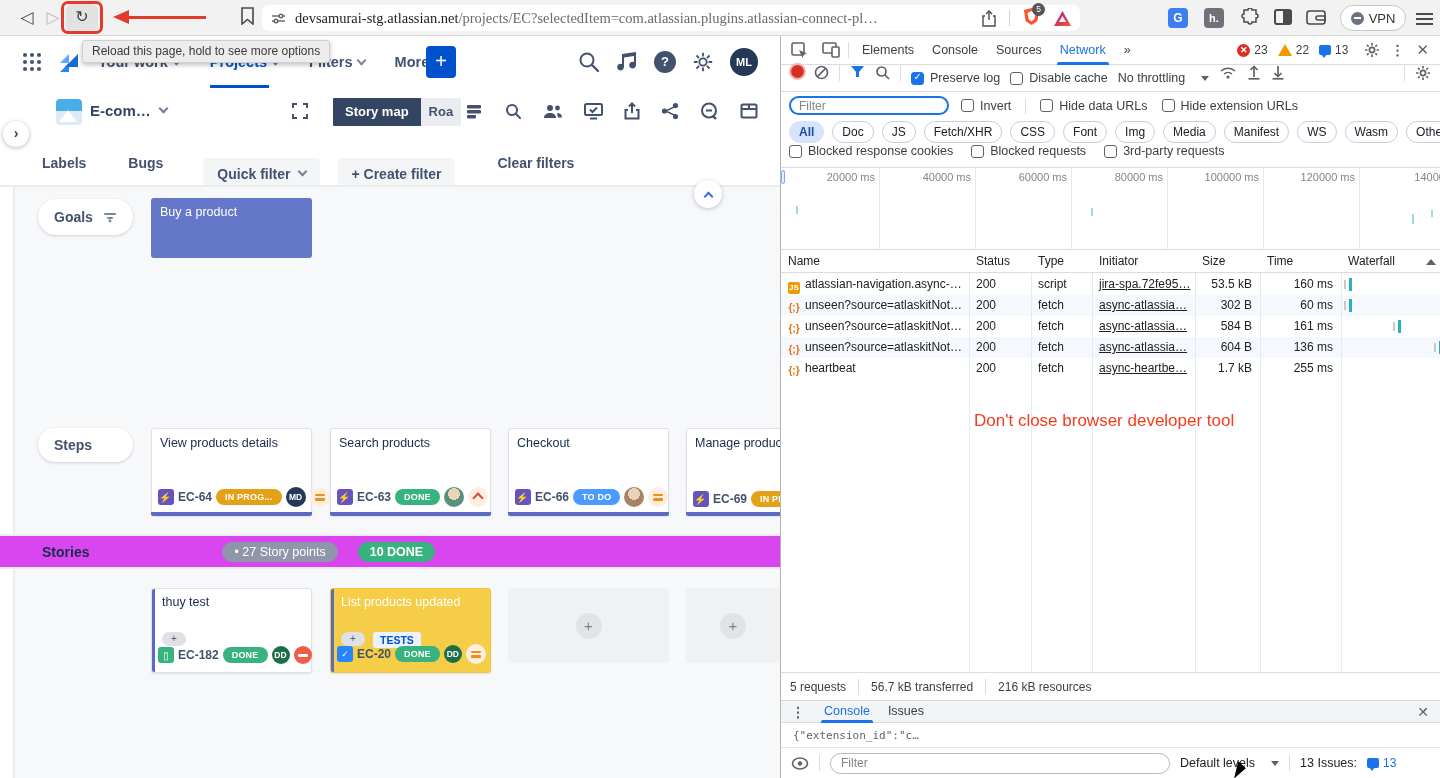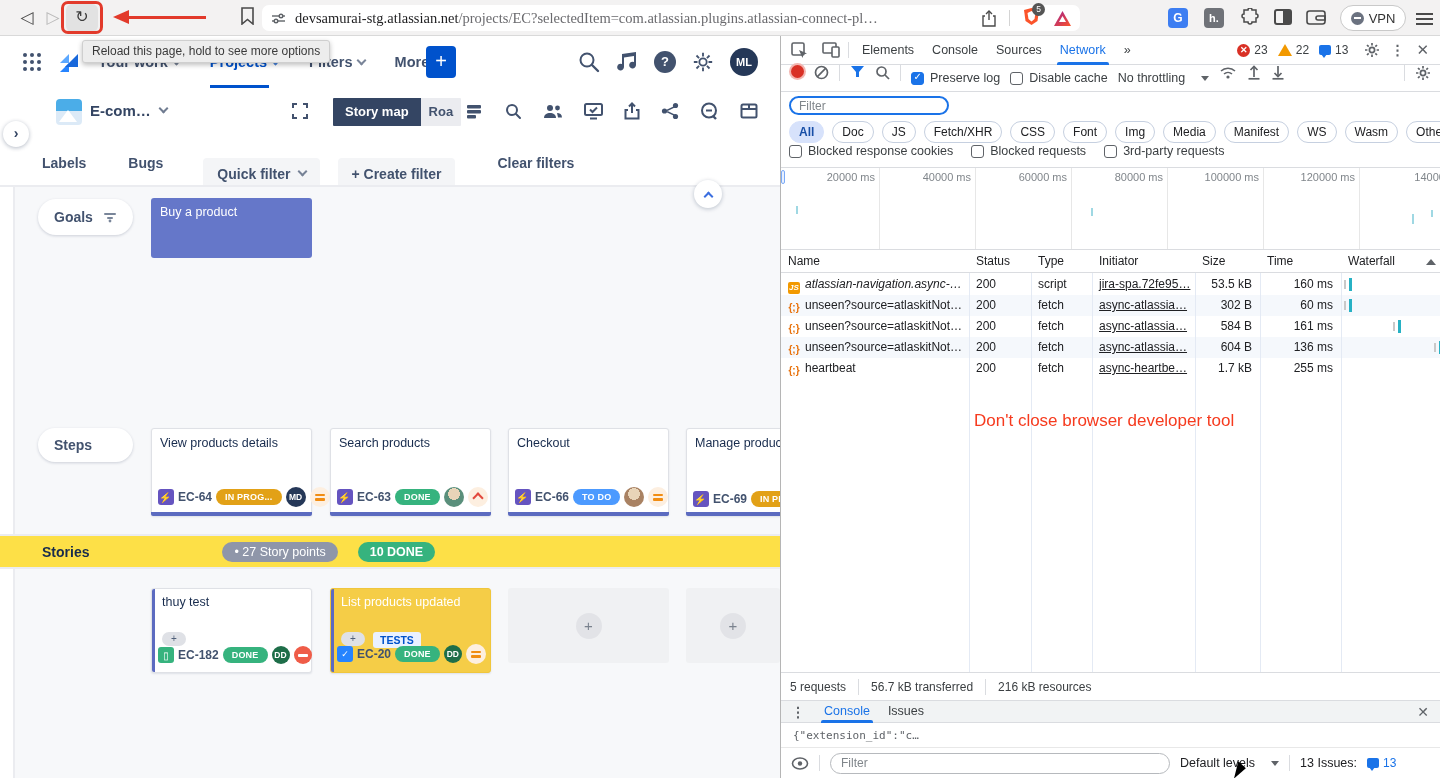--- a/index.html
+++ b/index.html
@@ -65,21 +65,21 @@
   .type-ic.story { background:#36B37E; }
   .type-ic.sub { background:#2684FF; font-size:9px; }
   .key { font-size:12px; font-weight:600; color:#42526E; white-space:nowrap; }
   .sbadge { border-radius:9px; color:#fff; font-size:9px; font-weight:700; padding:3px 9px; white-space:nowrap; letter-spacing:.2px; }
   .avtr { width:20px; height:20px; border-radius:50%; color:#fff; font-size:8.5px; font-weight:700; display:flex; align-items:center; justify-content:center; flex:none; }
   .prio { width:20px; height:20px; border-radius:50%; display:flex; flex-direction:column; align-items:center; justify-content:center; gap:2px; flex:none; }
   .prio.medium { background:#FDEFE0; } .prio.medium i { width:10px; height:2.5px; background:#F18D13; border-radius:1px; }
   .prio.highest { background:#FDEFE0; } .prio.highest i { width:8px; height:8px; border-left:2.5px solid #E2483D; border-top:2.5px solid #E2483D; transform:rotate(45deg); margin-top:2px; }
   .prio.blocked { background:#EF5C48; } .prio.blocked i { width:10px; height:3px; background:#fff; border-radius:1px; }
 
-  #stories-band { position:absolute; left:0; top:347px; width:780px; height:35px; background:#fde047; border-top:2px solid #EBECF0; border-bottom:2px solid #EBECF0; display:flex; align-items:center; }
+  #stories-band { position:absolute; left:0; top:347px; width:780px; height:35px; background:#d946ef; border-top:2px solid #EBECF0; border-bottom:2px solid #EBECF0; display:flex; align-items:center; }
   #stories-label { font-size:14px; font-weight:600; color:#172B4D; margin-left:42px; }
   #pts-badge { margin-left:133px; background:#8F96A9; color:#fff; border-radius:12px; font-size:12.5px; padding:3px 12px; }
   #done-badge { margin-left:20px; background:#36B37E; color:#fff; border-radius:12px; font-size:12.5px; font-weight:600; padding:3px 12px; }
 
   .ucard { position:absolute; width:161px; height:85px; background:#fff; border:1px solid #DFE1E6; border-radius:3px; box-shadow:0 1px 2px rgba(9,30,66,.10); }
   .ucard::before { content:""; position:absolute; left:0; top:0; bottom:0; width:3px; background:#5C6BC0; border-radius:2px 0 0 2px; }
   .ucard.yellow { background:#F5CD47; border-color:#F0C63C; }
   .ucard .ttl { font-size:12.5px; color:#172B4D; padding:6px 8px 0 10px; }
   .ucard.yellow .ttl { color:#fff; }
   .mini-add { position:absolute; left:10px; bottom:26px; width:24px; height:14px; background:#DFE1E6; border-radius:7px; color:#505F79; font-size:10px; text-align:center; line-height:13px; }
@@ -573,20 +573,35 @@
     <svg width="16" height="16" viewBox="0 0 16 16">
         <g stroke="#5f6368" stroke-width="1.7" fill="none">
           <circle cx="8" cy="8" r="2.6"></circle>
           <path d="M8 1v2.4M8 12.6V15M1 8h2.4M12.6 8H15M3 3l1.7 1.7M11.3 11.3 13 13M13 3l-1.7 1.7M4.7 11.3 3 13"></path>
         </g>
       </svg>
   </div>
 
   <div id="net-filterrow">
     <input id="net-filter-input" placeholder="Filter" style="">
+    <span id="filter-checks" style="display:flex;gap:14px;align-items:center">
+        <label class="cklabel">
+          <span class="cb"></span>
+          <span>Invert</span>
+        </label>
+        <span class="tb-sep"></span>
+        <label class="cklabel">
+          <span class="cb"></span>
+          <span>Hide data URLs</span>
+        </label>
+        <label class="cklabel">
+          <span class="cb"></span>
+          <span>Hide extension URLs</span>
+        </label>
+      </span>
   </div>
   <div id="pills">
       <div class="pill active">All</div>
       <div class="pill">Doc</div>
       <div class="pill">JS</div>
       <div class="pill">Fetch/XHR</div>
       <div class="pill">CSS</div>
       <div class="pill">Font</div>
       <div class="pill">Img</div>
       <div class="pill">Media</div>
@@ -636,21 +651,21 @@
       <div class="hcell" style="left: 0px; width: 188px;">Name</div>
       <div class="hcell" style="left: 188px; width: 62px;">Status</div>
       <div class="hcell" style="left: 250px; width: 61px;">Type</div>
       <div class="hcell" style="left: 311px; width: 103px;">Initiator</div>
       <div class="hcell" style="left: 414px; width: 65px;">Size</div>
       <div class="hcell" style="left: 479px; width: 81px;">Time</div>
       <div class="hcell" style="left: 560px; width: 100px;">Waterfall</div>
     </div>
   <div id="net-rows">
       <div class="nrow" style="top: 238px;">
-        <div class="ncell" style="left: 0px; width: 188px; font-style: italic;"><span class="req-ic script">JS</span><span>atlassian-navigation.async-…</span></div>
+        <div class="ncell" style="left: 0px; width: 188px;"><span class="req-ic script">JS</span><span>atlassian-navigation.async-…</span></div>
         <div class="ncell" style="left: 188px; width: 62px;">200</div>
         <div class="ncell" style="left: 250px; width: 61px;">script</div>
         <div class="ncell" style="left: 311px; width: 103px;"><a>jira-spa.72fe95…</a></div>
         <div class="ncell r" style="left: 414px; width: 65px;">53.5 kB</div>
         <div class="ncell r" style="left: 479px; width: 81px;">160 ms</div>
         <div class="wf-tick" style="left: 563px;"></div>
         <div class="wf-bar" style="left: 568px;"></div>
       </div>
       <div class="nrow alt" style="top: 259px;">
         <div class="ncell" style="left: 0px; width: 188px;"><span class="req-ic fetch">{;}</span><span>unseen?source=atlaskitNot…</span></div>

